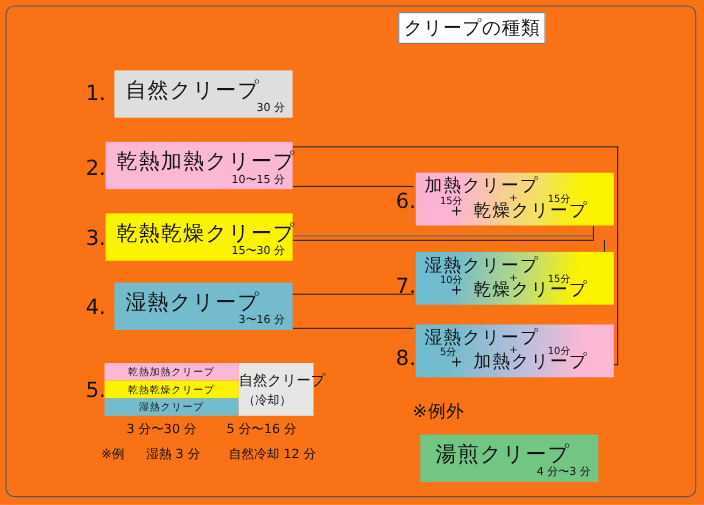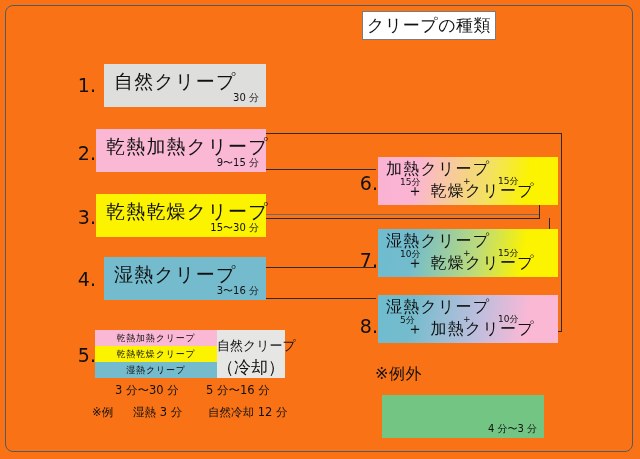--- a/index.html
+++ b/index.html
@@ -121,21 +121,21 @@
     font-size: 13px;
     color: #111111;
     white-space: nowrap;
   }
   .coolbox .cl2 {
     position: absolute;
     left: 0;
     right: 16px;
     top: 26px;
     text-align: center;
-    font-size: 17px;
+    font-size: 11px;
     color: #111111;
     white-space: nowrap;
   }
   .lbl {
     position: absolute;
     font-size: 11.5px;
     color: #111111;
     white-space: nowrap;
   }
 
@@ -237,21 +237,21 @@
 
   <div class="num" style="left:62px; top:74px;">1.</div>
   <div class="pbox c-gray" style="left:104px; top:64px; width:162px; height:43px;">
     <div class="pname">自然クリープ</div>
     <div class="ptime">30 分</div>
   </div>
 
   <div class="num" style="left:62px; top:142px;">2.</div>
   <div class="pbox c-pink" style="left:96px; top:129px; width:170px; height:43px;">
     <div class="pname">乾熱加熱クリープ</div>
-    <div class="ptime">9〜15 分</div>
+    <div class="ptime">10〜15 分</div>
   </div>
 
   <div class="num" style="left:62px; top:206px;">3.</div>
   <div class="pbox c-yellow" style="left:96px; top:194px; width:170px; height:43px;">
     <div class="pname">乾熱乾燥クリープ</div>
     <div class="ptime">15〜30 分</div>
   </div>
 
   <div class="num" style="left:62px; top:268px;">4.</div>
   <div class="pbox c-blue" style="left:104px; top:257px; width:162px; height:43px;">
@@ -303,16 +303,17 @@
   <div class="cbox g-bluepink" style="left:378px; top:295px;">
     <div class="l1">湿熱クリープ</div>
     <div class="t1">5分</div>
     <div class="tp">+</div>
     <div class="t2">10分</div>
     <div class="l2">＋ 加熱クリープ</div>
   </div>
 
   <div class="exc-label" style="left:375px; top:364px;">※例外</div>
   <div class="pbox c-green" style="left:382px; top:395px; width:162px; height:43px;">
+    <div class="pname" style="left:14px;">湯煎クリープ</div>
     <div class="ptime">4 分〜3 分</div>
   </div>
 
 </div>
 
 </body></html>

